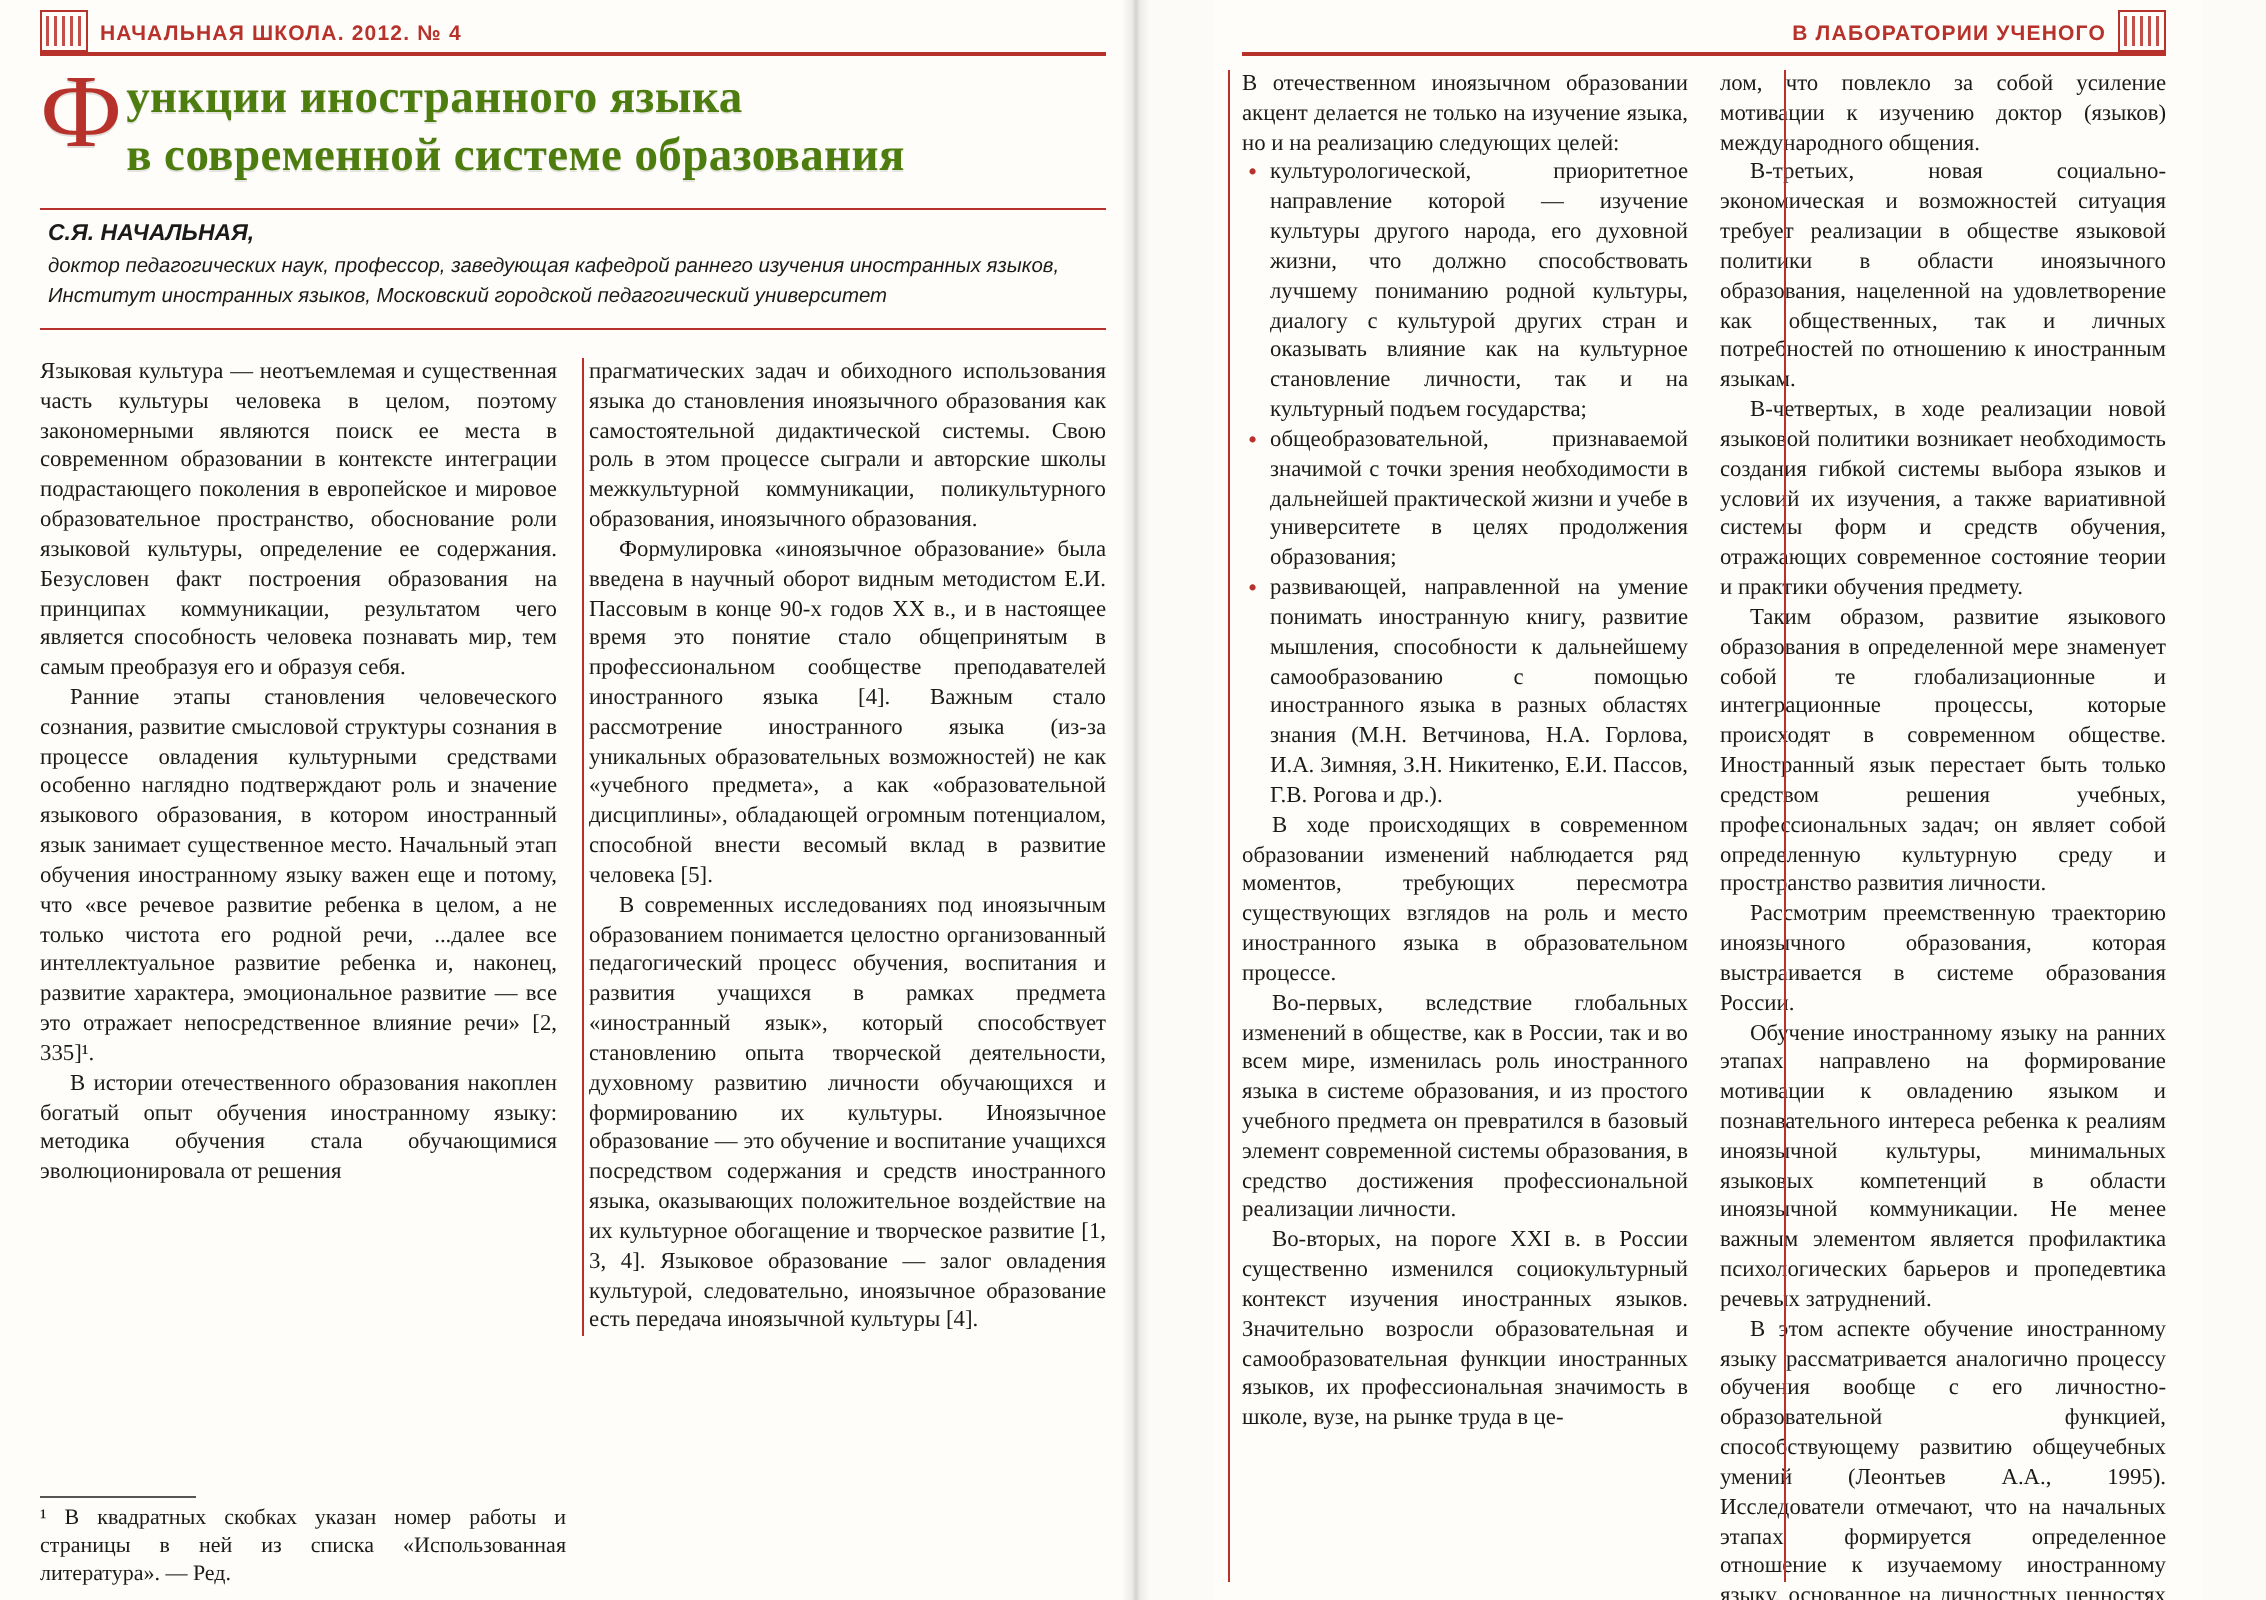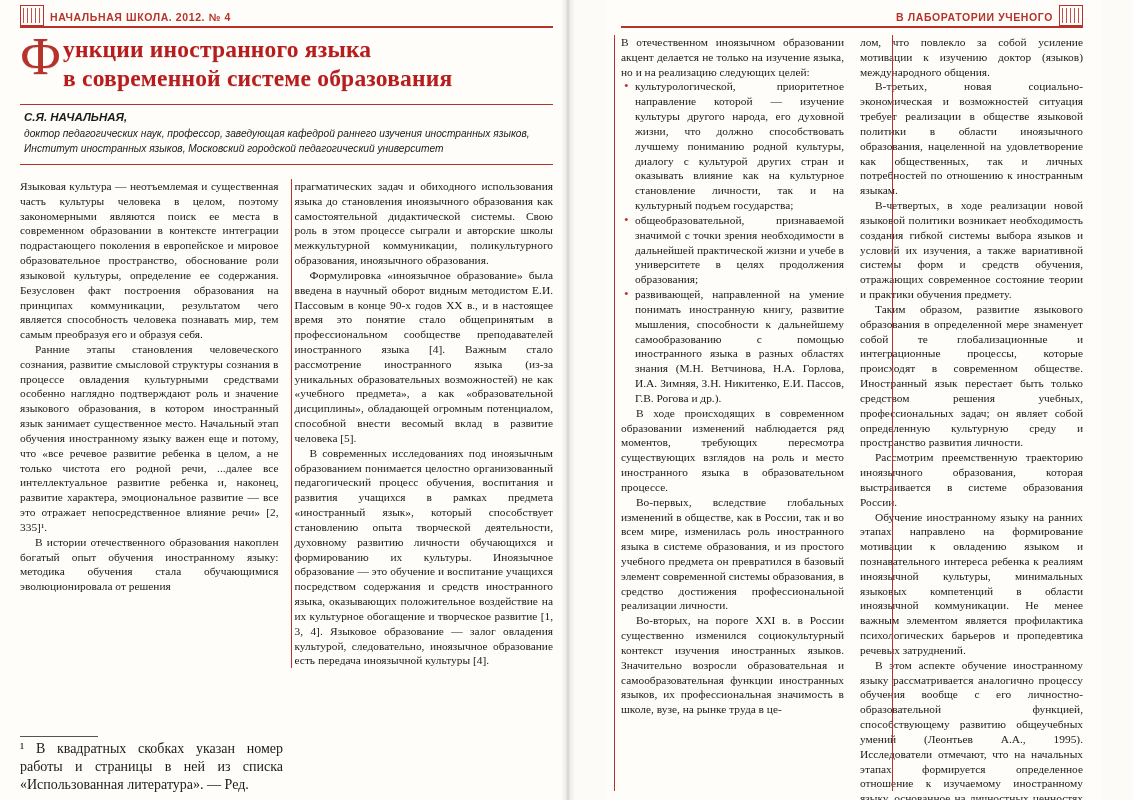--- a/index.html
+++ b/index.html
@@ -80,21 +80,21 @@
     font-weight:normal;
     margin:2px 2px 0 0;
     text-shadow:0 1px 0 rgba(0,0,0,0.12);
   }
   h1.title {
     margin:0;
     font-family:"Liberation Serif", serif;
     font-size:23.5px;
     font-weight:bold;
     line-height:1.22;
-    color:#b91c1c;
+    color:#4d7c0f;
     letter-spacing:0.2px;
     text-shadow:0 1px 0 rgba(0,0,0,0.10);
   }
   h1.title .l2 { display:block; }
 
   .author-block {
     border-top:1.6px solid #b7322b;
     border-bottom:1.6px solid #b7322b;
     padding:6px 4px 7px 4px;
     margin:12px 0 14px 0;
@@ -148,21 +148,21 @@
   ul.bullets li::before {
     content:"•";
     position:absolute; left:-11px; top:-1px;
     color:#b7322b; font-size:13px; line-height:1.2;
   }
 
   .footnote {
     position:absolute;
     left:20px; bottom:6px;
     width:263px;
-    font-size:14px;
+    font-size:11px;
     line-height:1.28;
     text-align:justify;
     font-family:Liberation Serif, serif;
   }
   .footnote .fn-rule {
     width:78px; height:1px; background:#555; margin:0 0 3px 0;
   }
 </style>
 </head>
 <body>

